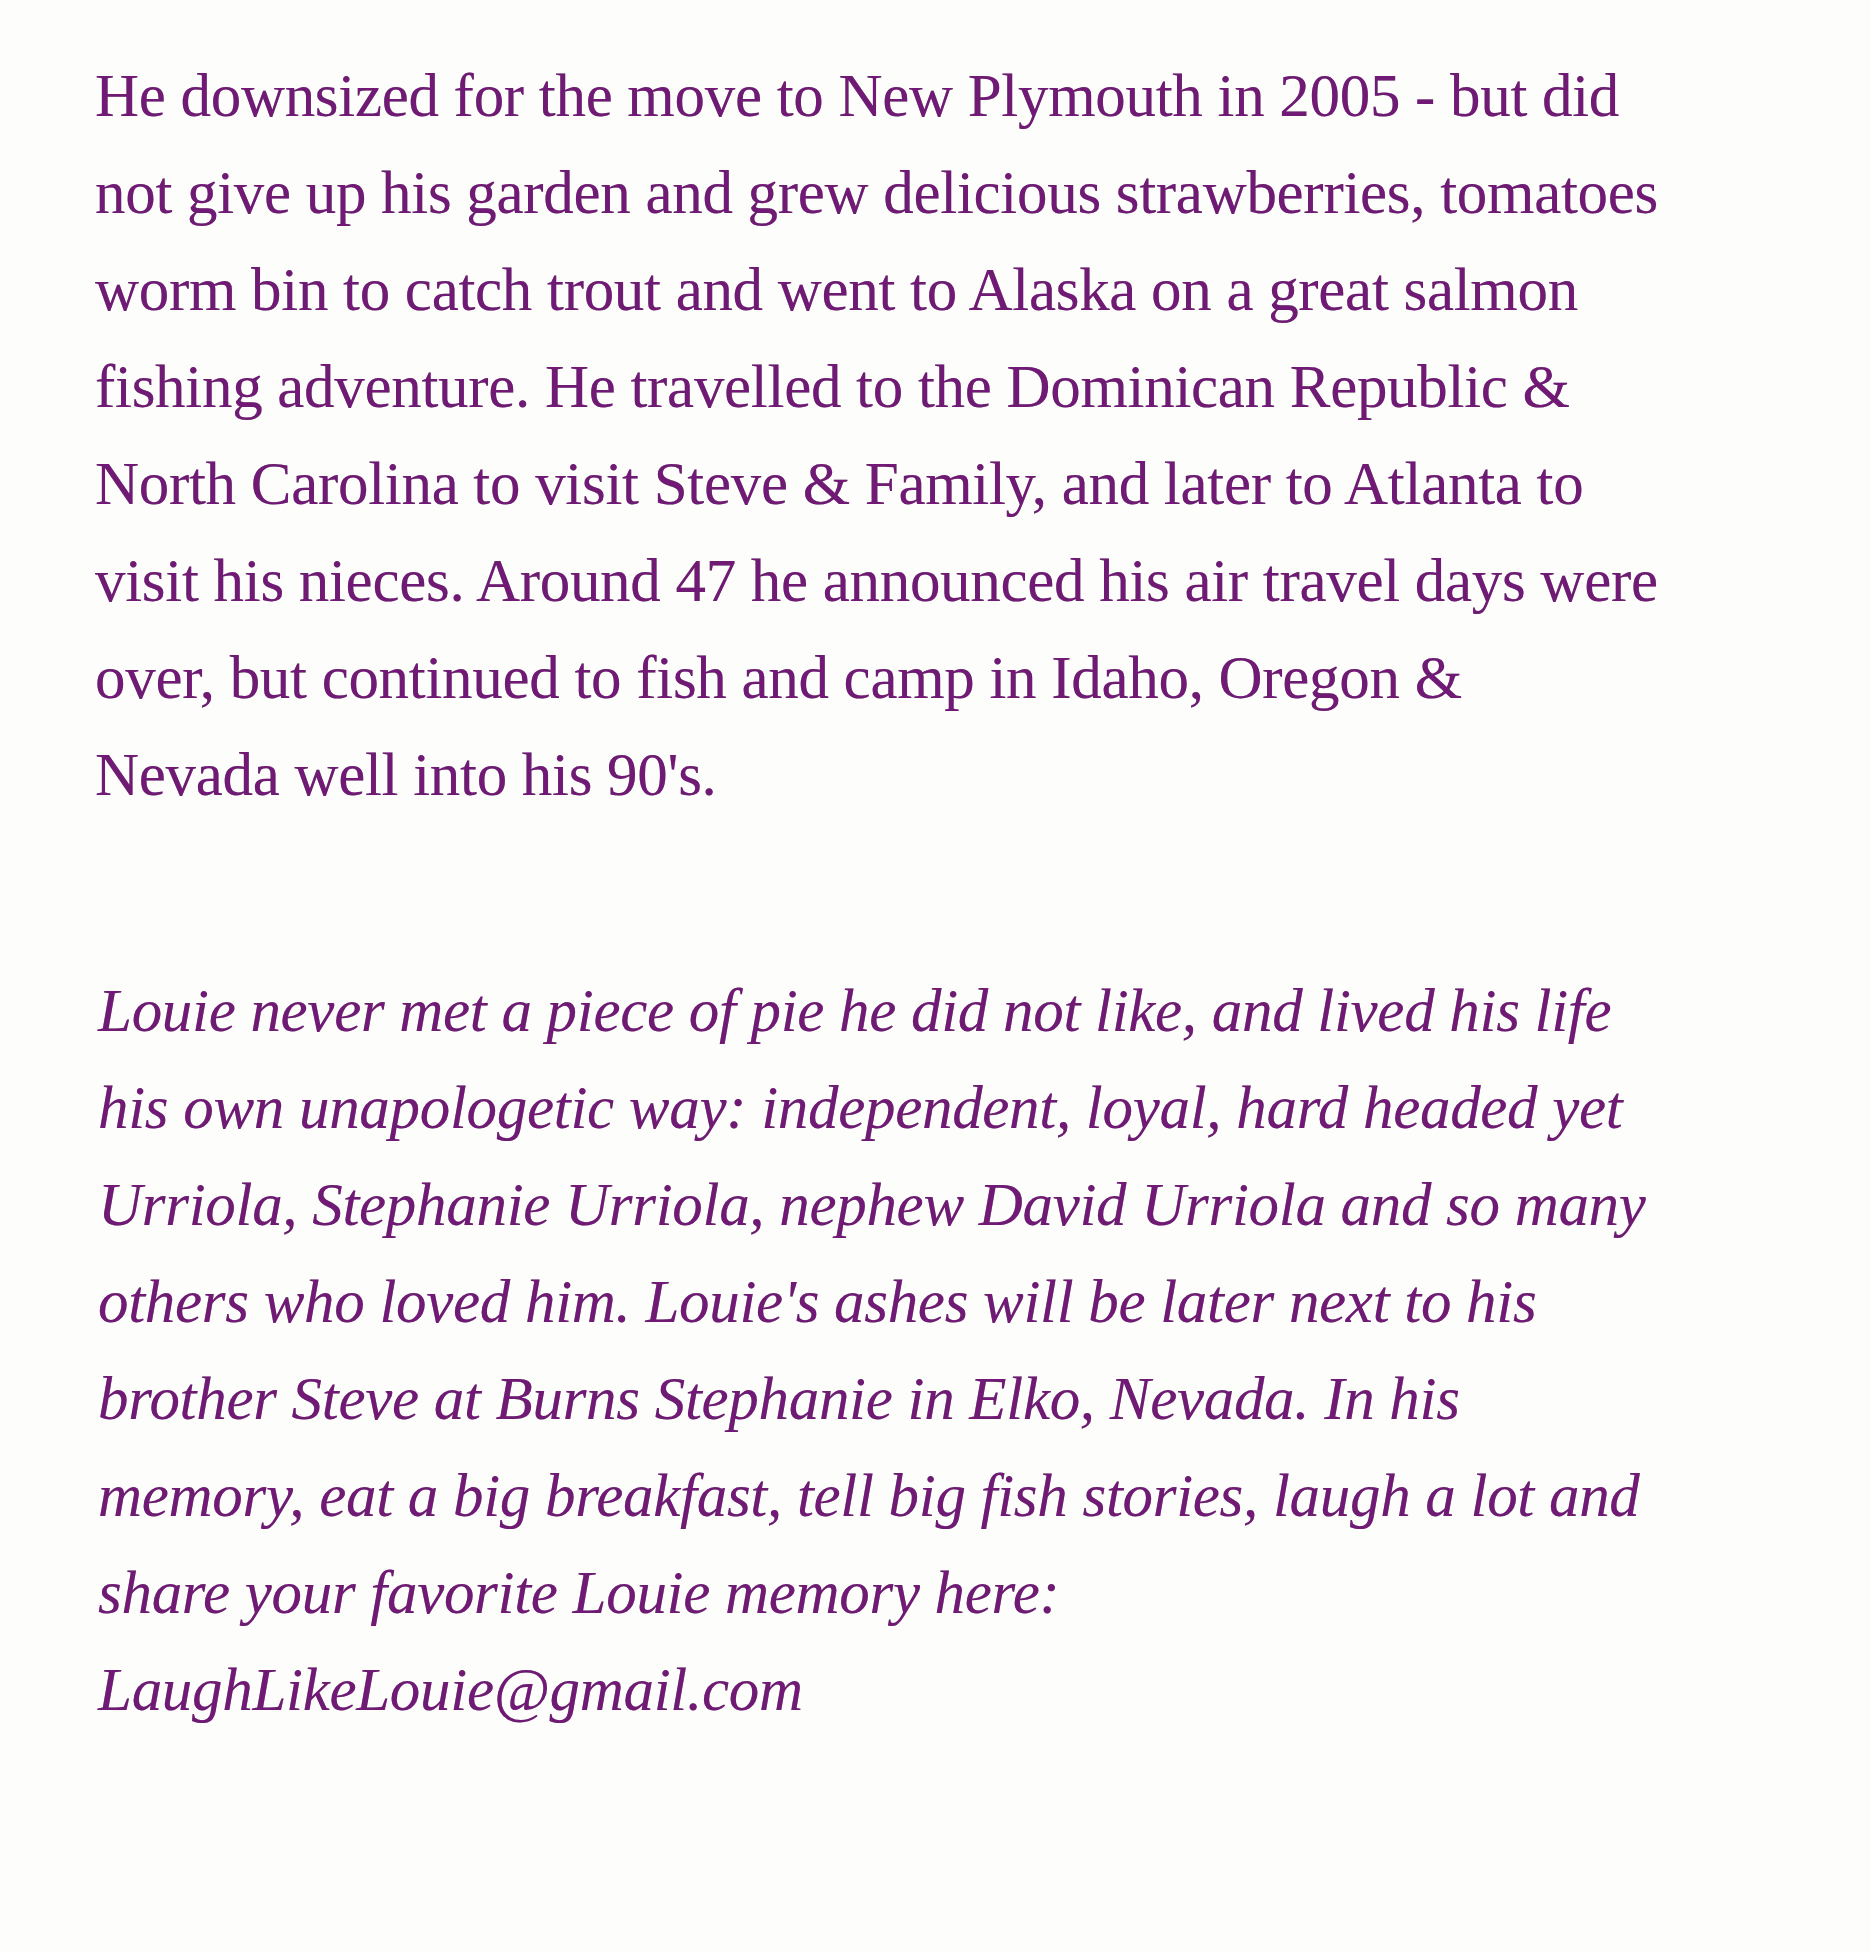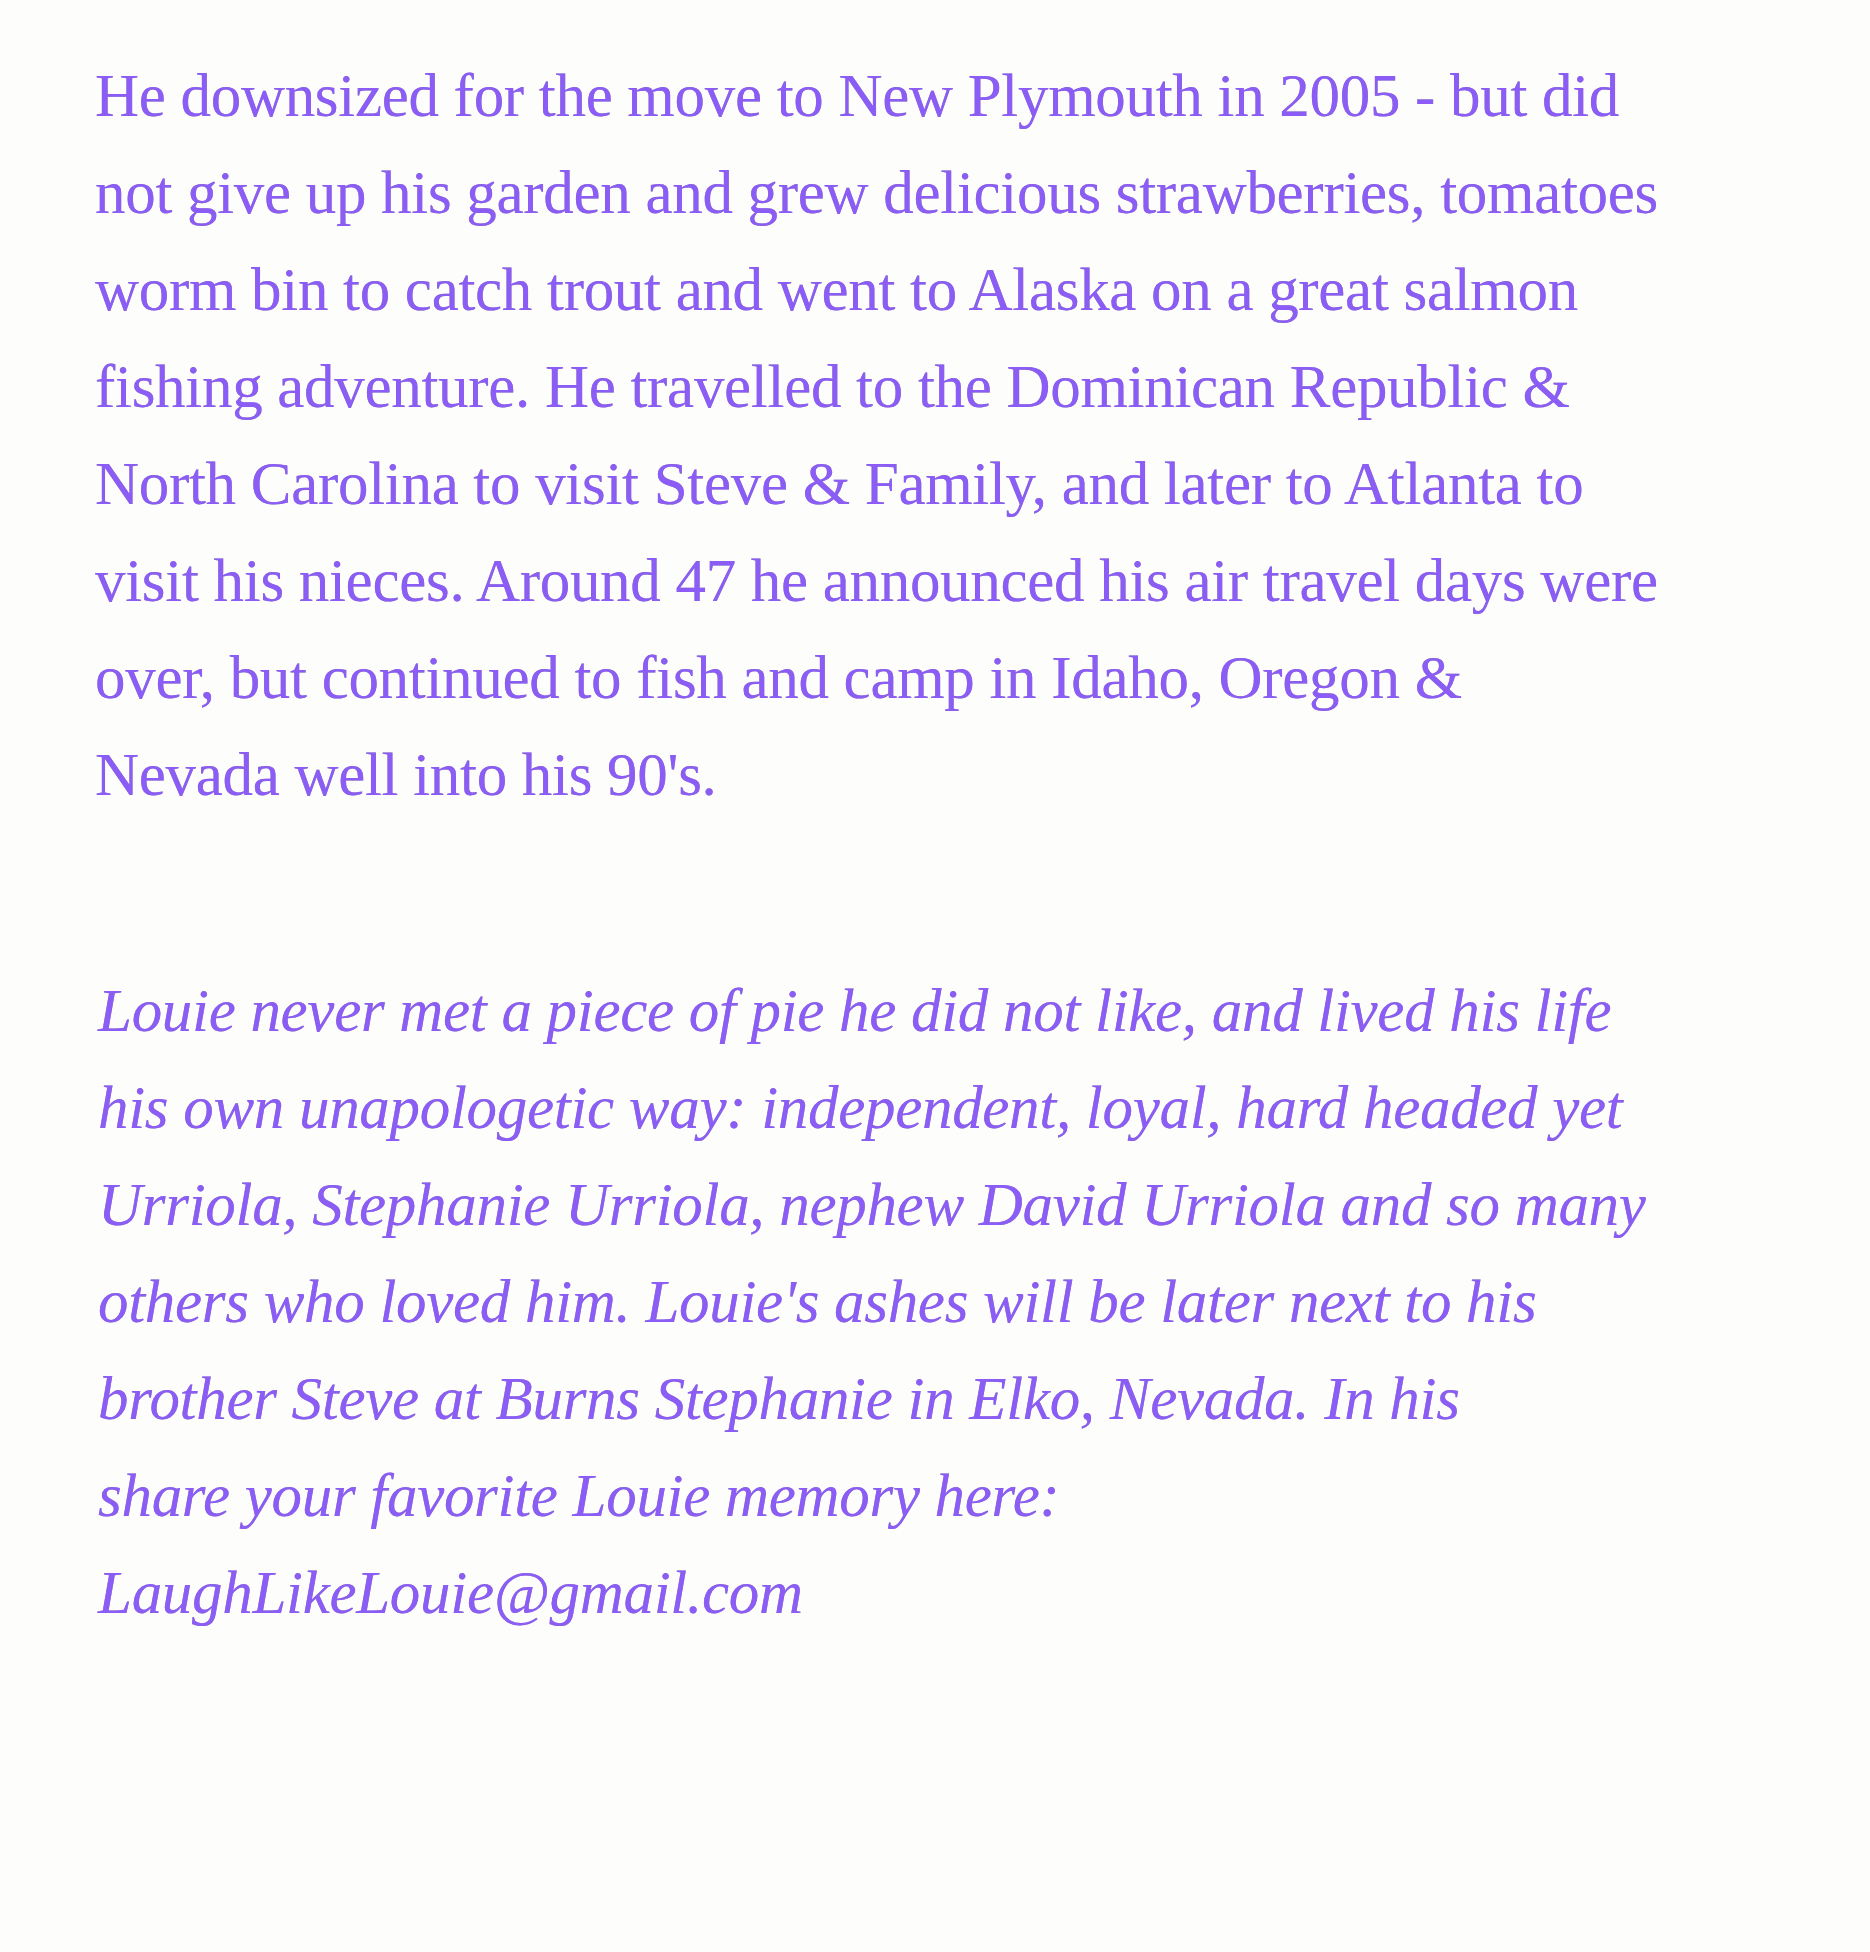--- a/index.html
+++ b/index.html
@@ -21,21 +21,21 @@
       height: 1953px;
     }
     .para {
       position: absolute;
       left: 95px;
       width: 1712px;
       margin: 0;
       font-family: "Liberation Serif", "DejaVu Serif", serif;
       font-size: 61px;
       line-height: 97px;
-      color: #8b5cf6;
+      color: #701a75;
       letter-spacing: -0.3px;
       text-shadow: 0 0 0.5px rgba(60,70,70,0.5);
     }
     .para .line {
       display: block;
       white-space: nowrap;
     }
     #para-1 { top: 47px; }
     #para-2 { top: 962px; left: 98px; font-style: italic; }
     .email { display: block; white-space: nowrap; }
@@ -55,18 +55,19 @@
     <span class="line">over, but continued to fish and camp in Idaho, Oregon &amp;</span>
     <span class="line">Nevada well into his 90's.</span>
   </p>
 
   <p class="para" id="para-2">
     <span class="line">Louie never met a piece of pie he did not like, and lived his life</span>
     <span class="line">his own unapologetic way: independent, loyal, hard headed yet</span>
     <span class="line">Urriola, Stephanie Urriola, nephew David Urriola and so many</span>
     <span class="line">others who loved him. Louie's ashes will be later next to his</span>
     <span class="line">brother Steve at Burns Stephanie in Elko, Nevada. In his</span>
+    <span class="line">memory, eat a big breakfast, tell big fish stories, laugh a lot and</span>
     <span class="line">share your favorite Louie memory here:</span>
     <span class="email">LaughLikeLouie@gmail.com</span>
   </p>
 
 </div>
 
 
 </body></html>

